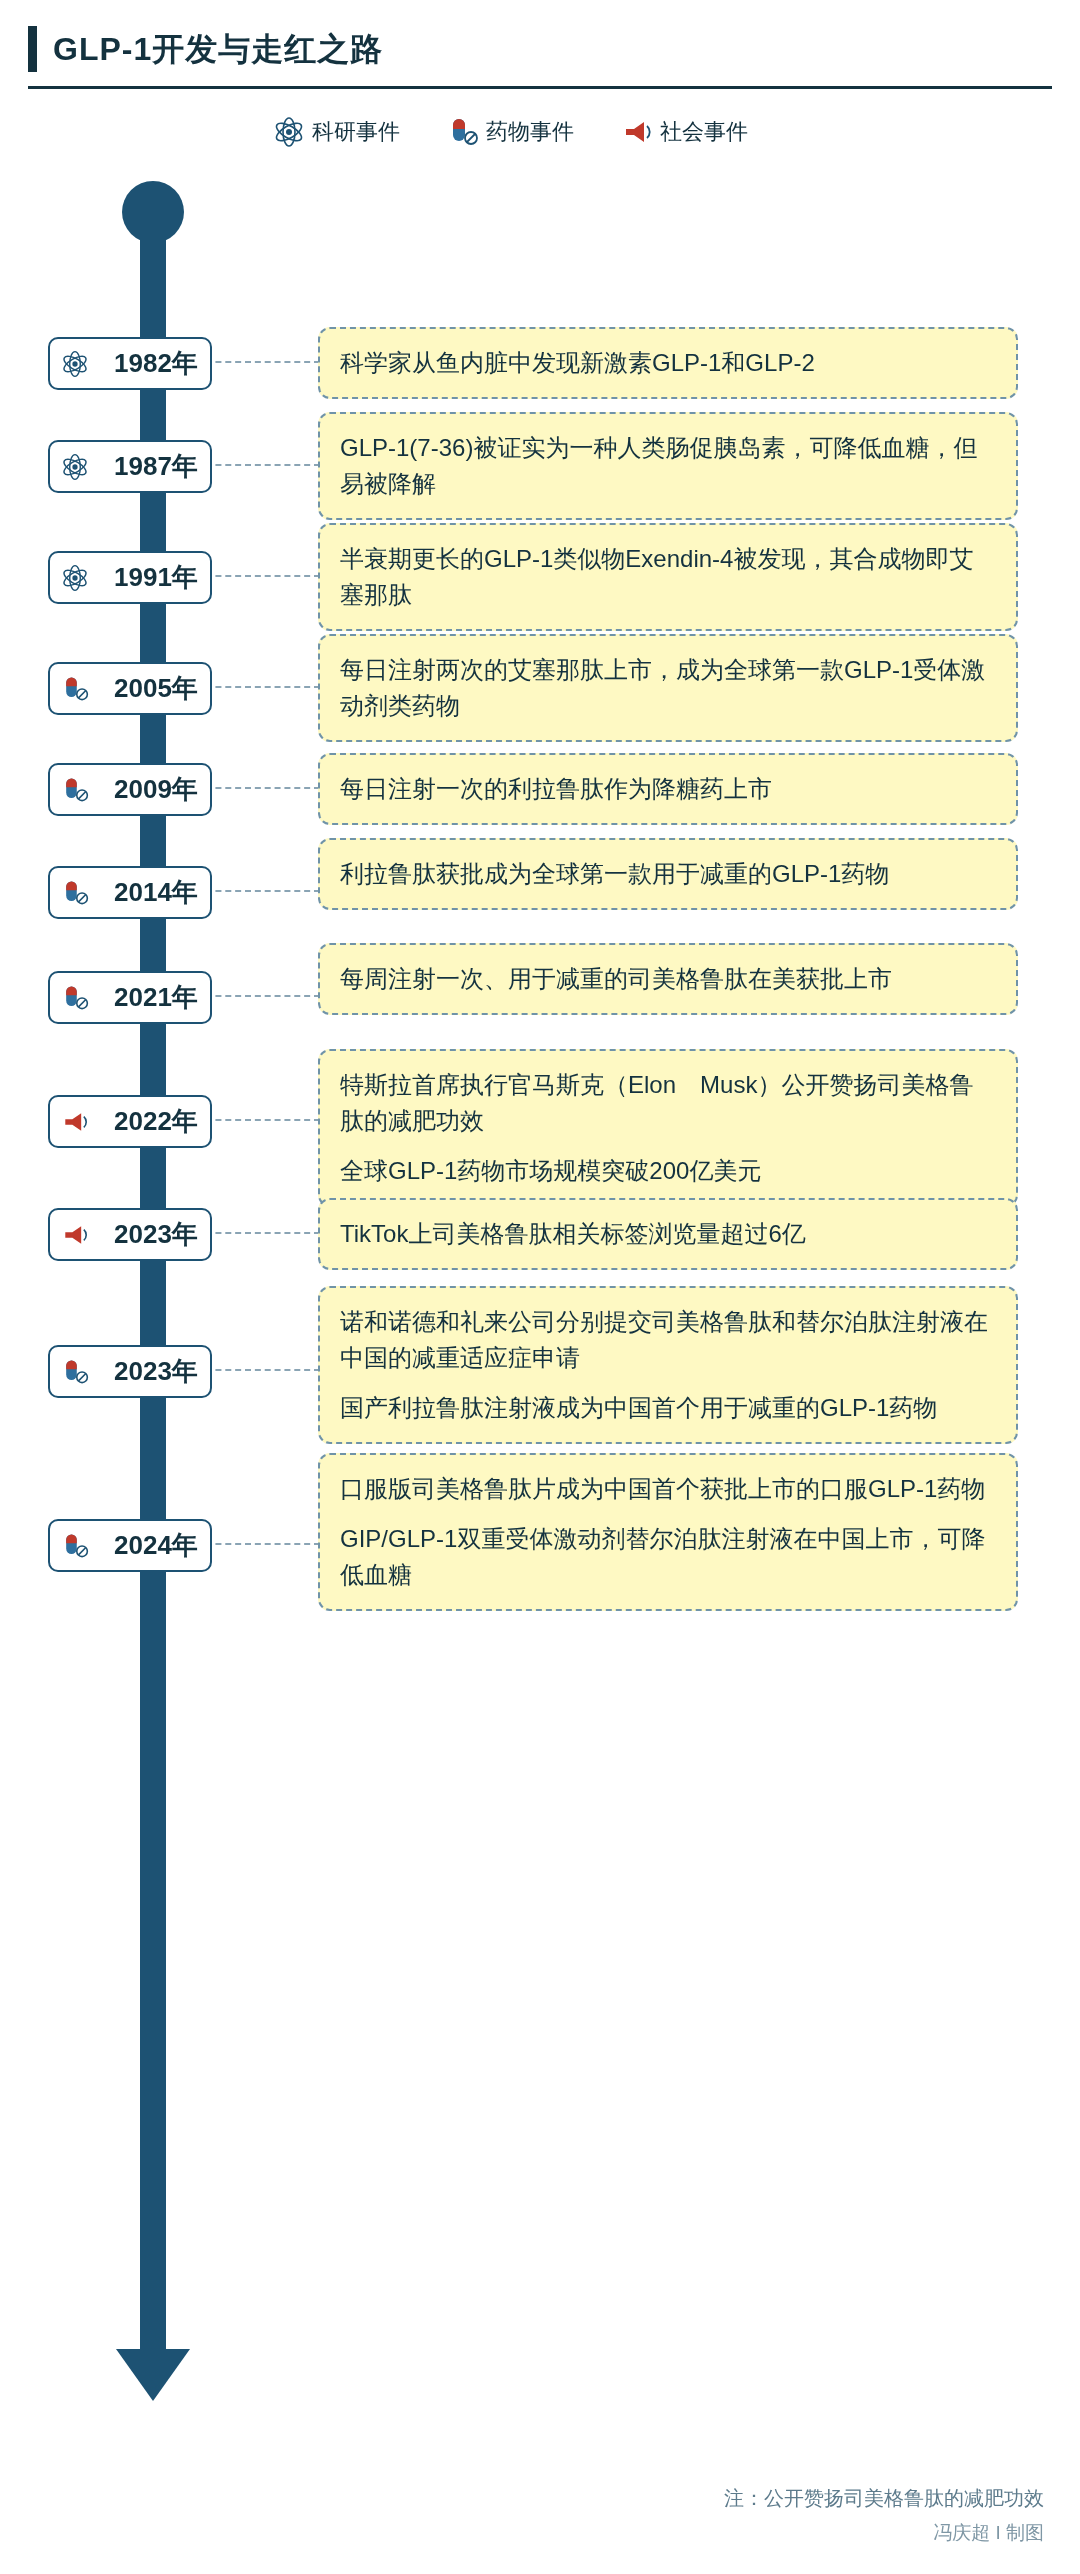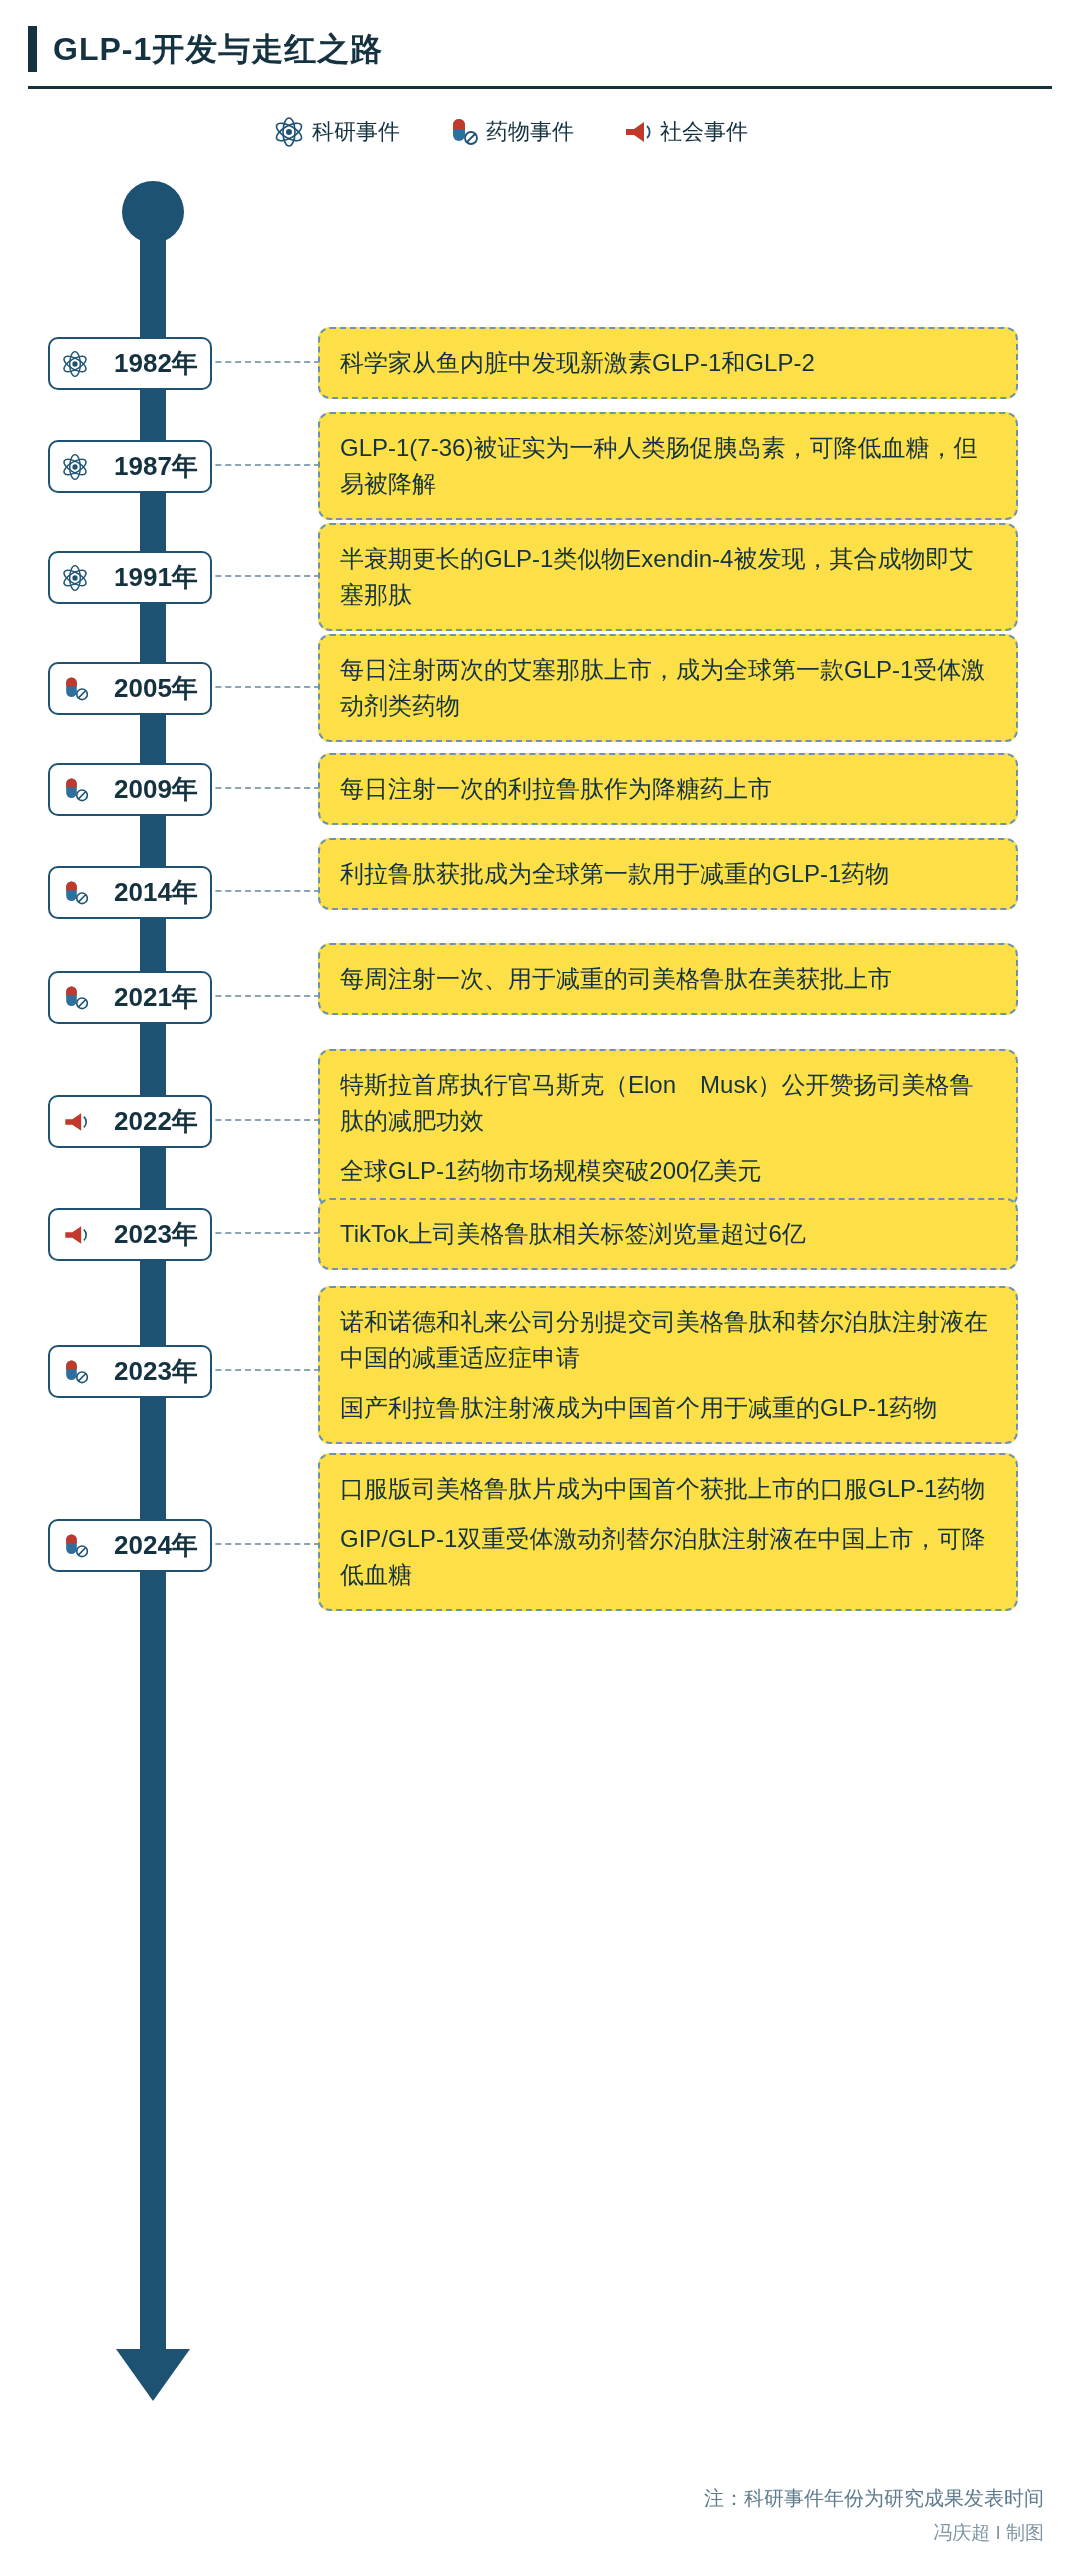--- a/index.html
+++ b/index.html
@@ -138,21 +138,21 @@
     border-top: 2px dashed #8aa4b4;
   }
 
   .card {
     position: absolute;
     left: 318px;
     width: 700px;
     box-sizing: border-box;
     border: 2px dashed #6f93a8;
     border-radius: 12px;
-    background: #fde047;
+    background: #fef9c3;
     padding: 16px 20px;
   }
   .card p {
     margin: 0;
     font-size: 24px;
     line-height: 1.5;
     color: #14323f;
   }
   .card p + p {
     margin-top: 14px;
@@ -414,15 +414,15 @@
       <span class="year-text">2024年</span>
     </div>
     <div class="card" style="top:1292px;">
       <p>口服版司美格鲁肽片成为中国首个获批上市的口服GLP-1药物</p>
       <p>GIP/GLP-1双重受体激动剂替尔泊肽注射液在中国上市，可降低血糖</p>
     </div>
   </div>
 </div>
 
 <div class="footer">
-  <div>注：科研事件年份为研究成果发表时间</div>
+  <div>注：公开赞扬司美格鲁肽的减肥功效</div>
   <div class="credit">冯庆超 I 制图</div>
 </div>
 
 </body></html>

